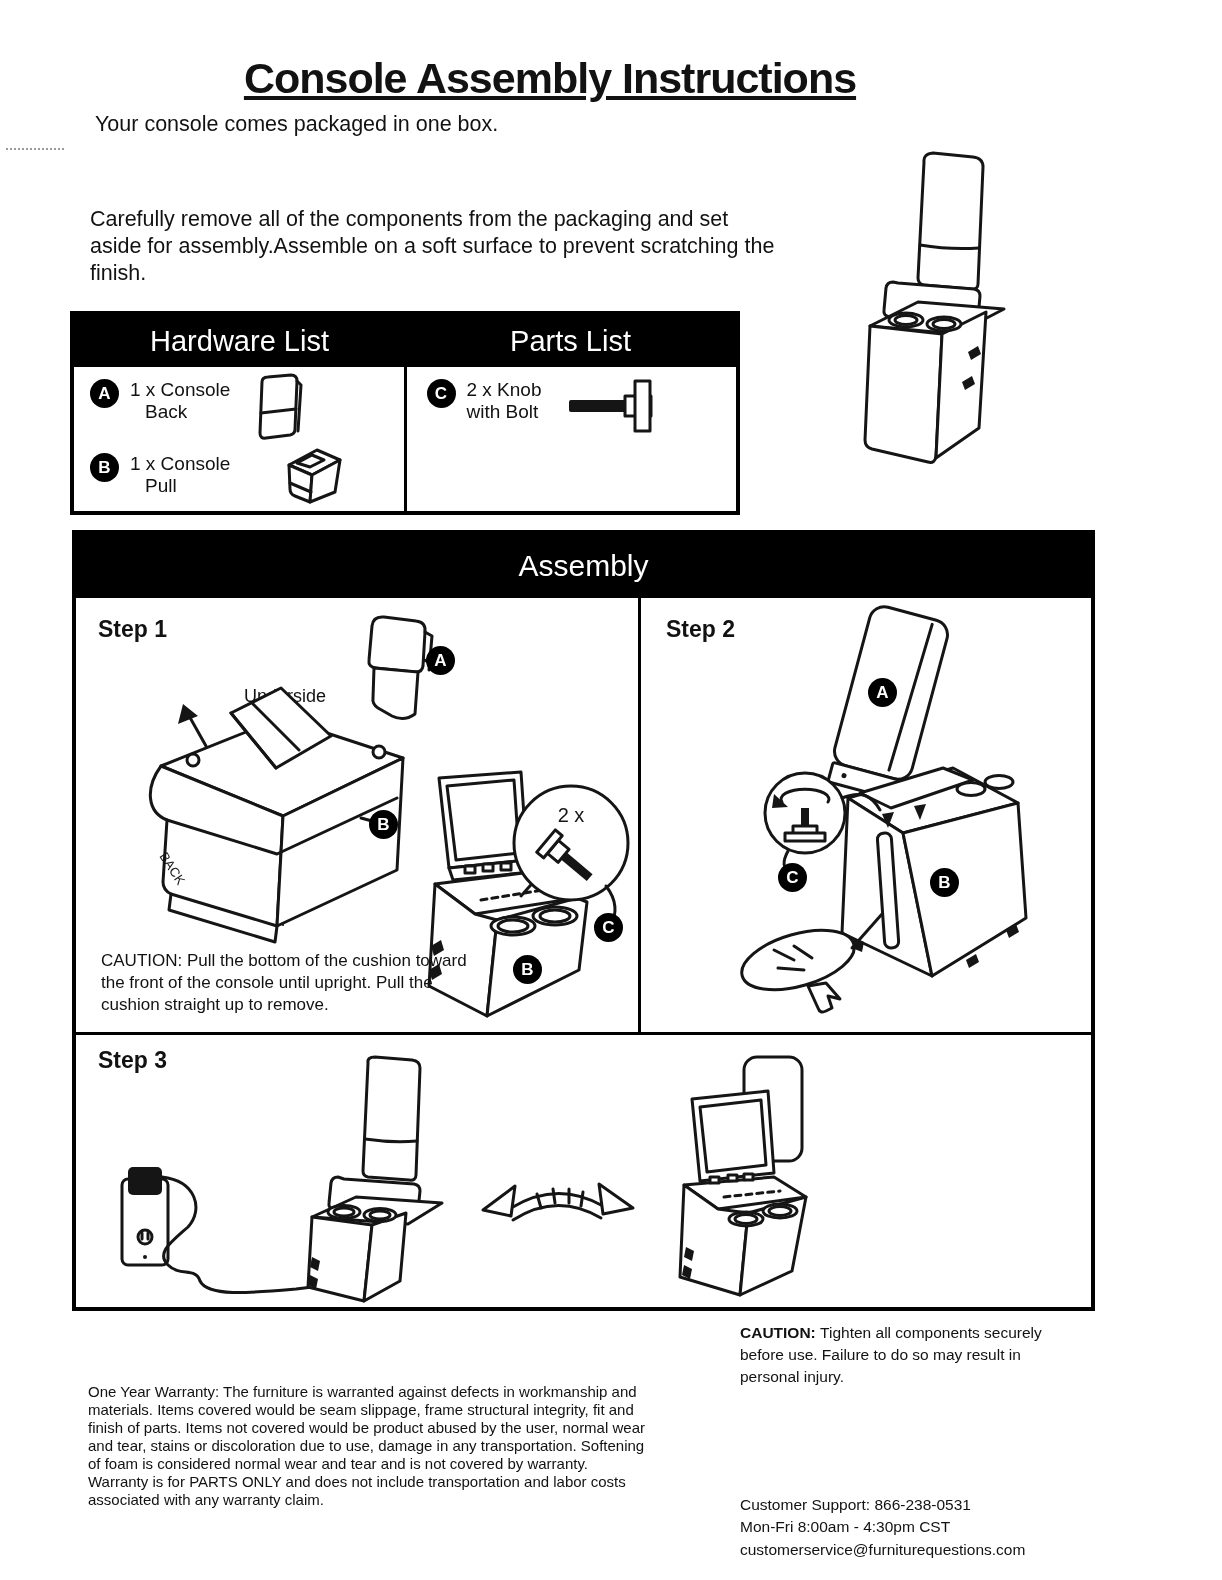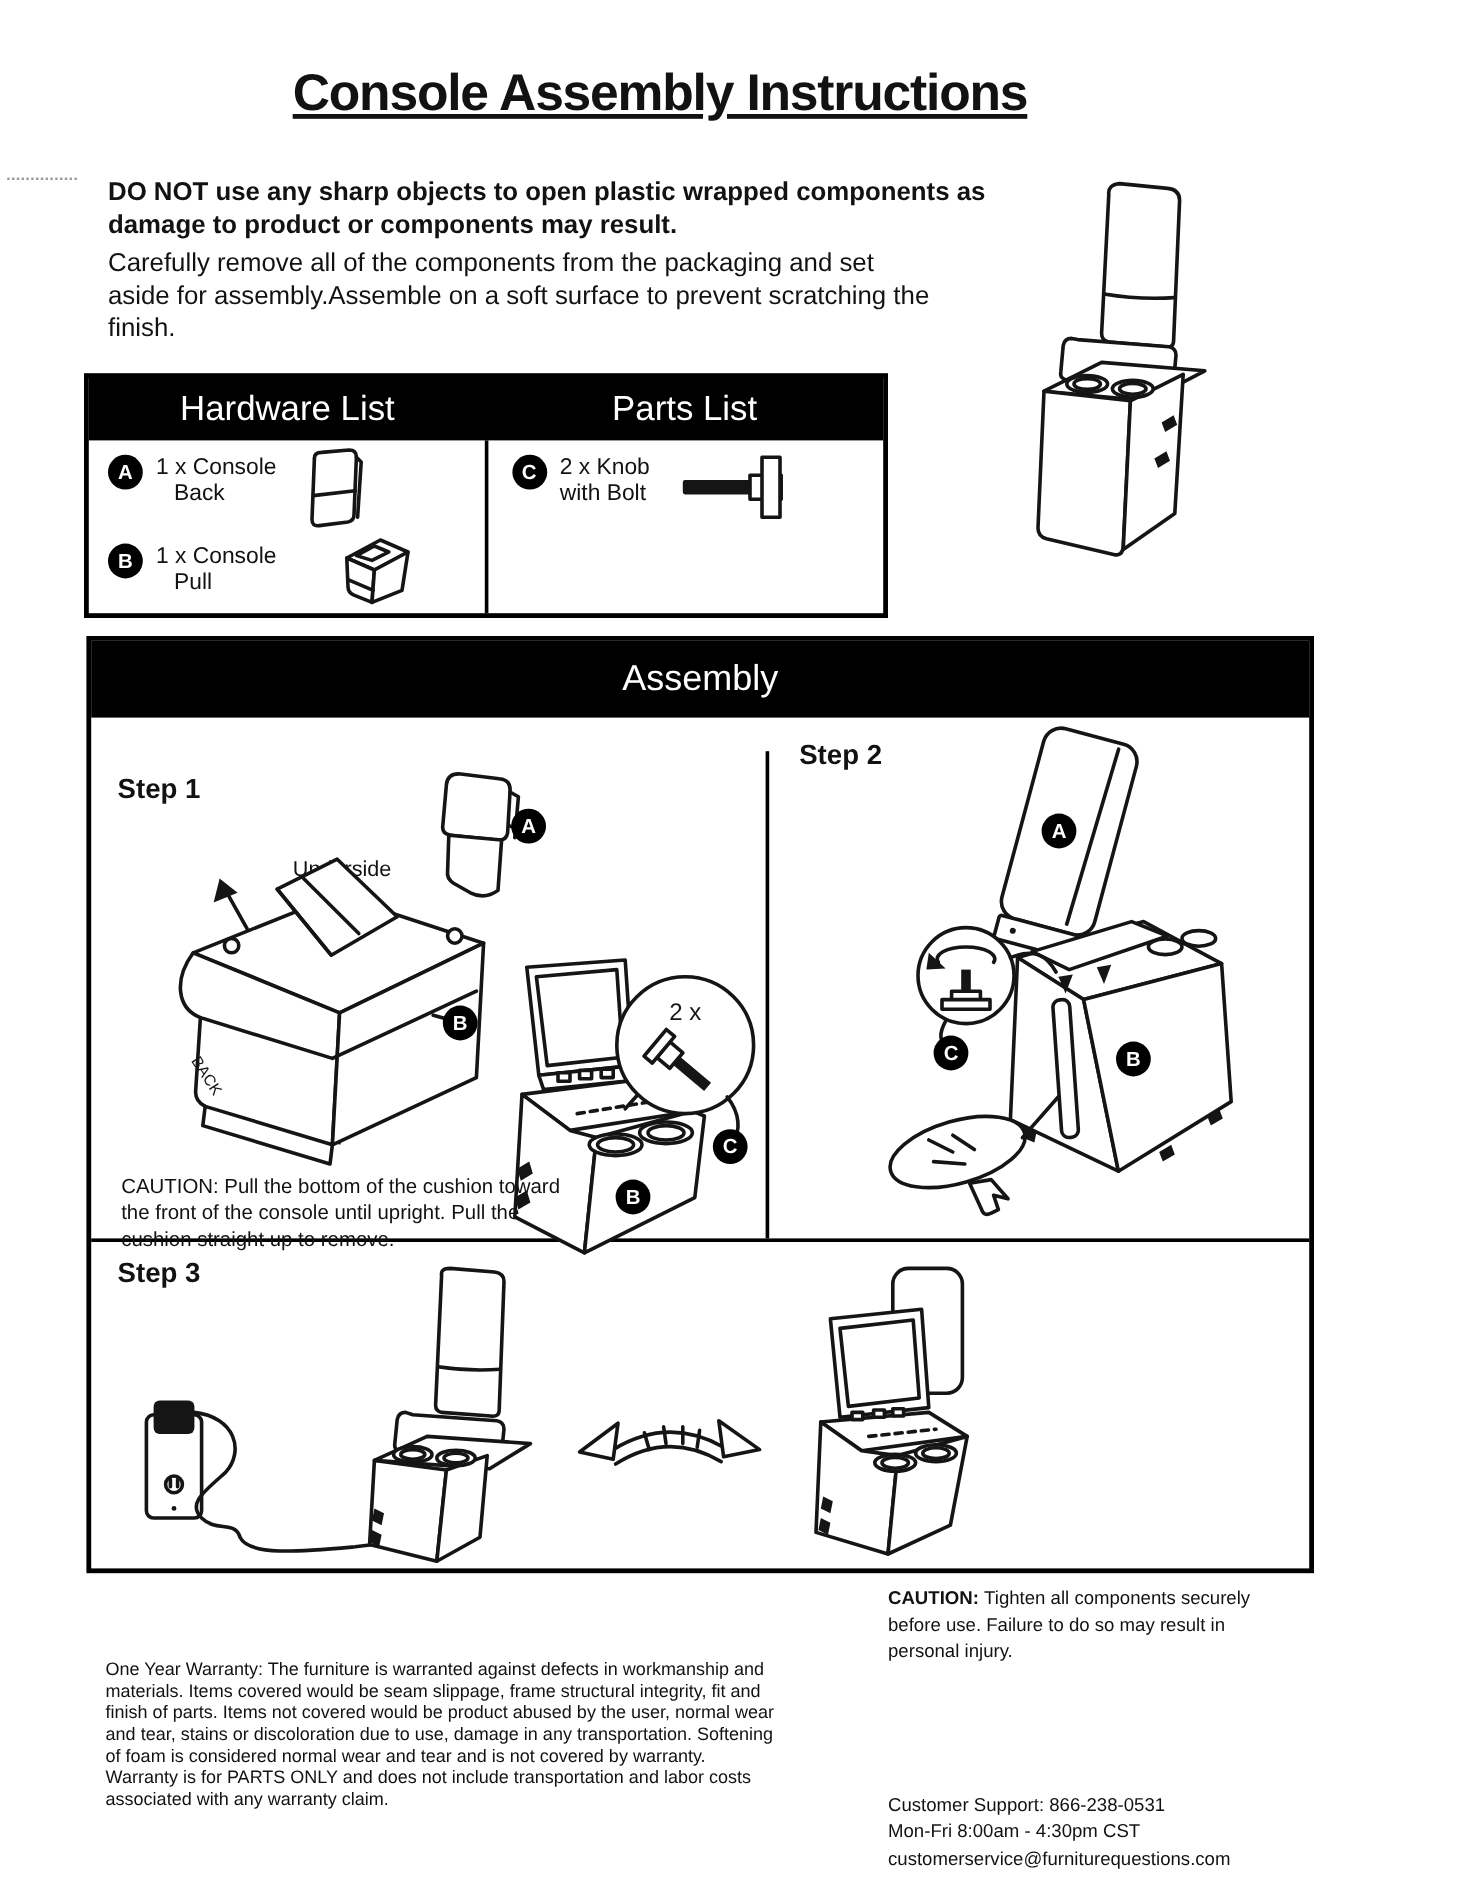--- a/index.html
+++ b/index.html
@@ -41,21 +41,21 @@
     color:#fff; font-size:17px; font-weight:bold; display:flex; align-items:center;
     justify-content:center; }
 
   
   .assembly { position:absolute; left:72px; top:530px; width:1023px; height:781px;
     border:4px solid #000; background:#fff; }
   .assembly-header { height:64px; background:#000; color:#fff; display:flex;
     align-items:center; justify-content:center; font-size:30px; }
   .steps-row { display:flex; height:437px; border-bottom:3px solid #000; }
   .panel { position:relative; }
-  .step1-panel { width:565px; border-right:3px solid #000;margin-top:28px; }
+  .step1-panel { width:565px; border-right:3px solid #000; }
   .step2-panel { flex:1; }
   .step3-panel { height:270px; }
   .step-title { position:absolute; font-size:23px; font-weight:bold; }
   .draw-label { position:absolute; font-size:18px; }
   .step-caution { position:absolute; left:25px; top:352px; width:372px;
     font-size:17px; line-height:1.3; }
 
   
   .foot-care { position:absolute; left:88px; top:1328px; width:520px; font-size:15px; line-height:1.45; }
   .foot-warranty { position:absolute; left:88px; top:1383px; width:562px; font-size:15px; line-height:1.2; }
@@ -70,21 +70,21 @@
   text.svgt { font-family:"Liberation Sans", sans-serif; fill:#151515; }
 </style>
 </head>
 <body>
 
 <div class="page">
 
   <div class="doc-title">Console Assembly Instructions</div>
   <div class="scan-artifact"></div>
 
-  <p class="intro-warning">DO NOT use any sharp objects to open plastic wrapped components as damage to product or components may result.</p>
+  <p class="intro-line">Your console comes packaged in one box.</p>
   <p class="intro-body">Carefully remove all of the components from the packaging and set aside for assembly.Assemble on a soft surface to prevent scratching the finish.</p>
 
   <svg class="abs" style="left:858px; top:146px;" width="185" height="318" viewBox="0 0 185 318">
     <path class="fc" d="M66,16 Q65,8 75,7 L115,11 Q125,12 125,21 L120,138 Q120,144 113,143 L66,139 Q60,138 60,132 Z"></path>
     <path class="ln" d="M62,99 Q92,104 121,102"></path>
     <path class="fc" d="M35,136 Q29,136 28,142 L26,164 Q25,170 32,171 L112,178 Q119,179 120,172 L122,150 Q122,144 116,143 L40,137 Z"></path>
     <polygon class="fc" points="12,180 98,188 146,163 60,156"></polygon>
     <path class="fc" d="M12,180 L7,294 Q7,301 14,303 L70,316 Q77,318 78,310 L84,188 Z"></path>
     <polygon class="fc" points="84,188 128,166 121,282 78,312"></polygon>
     <ellipse class="fc" cx="48" cy="174" rx="17" ry="7"></ellipse>

